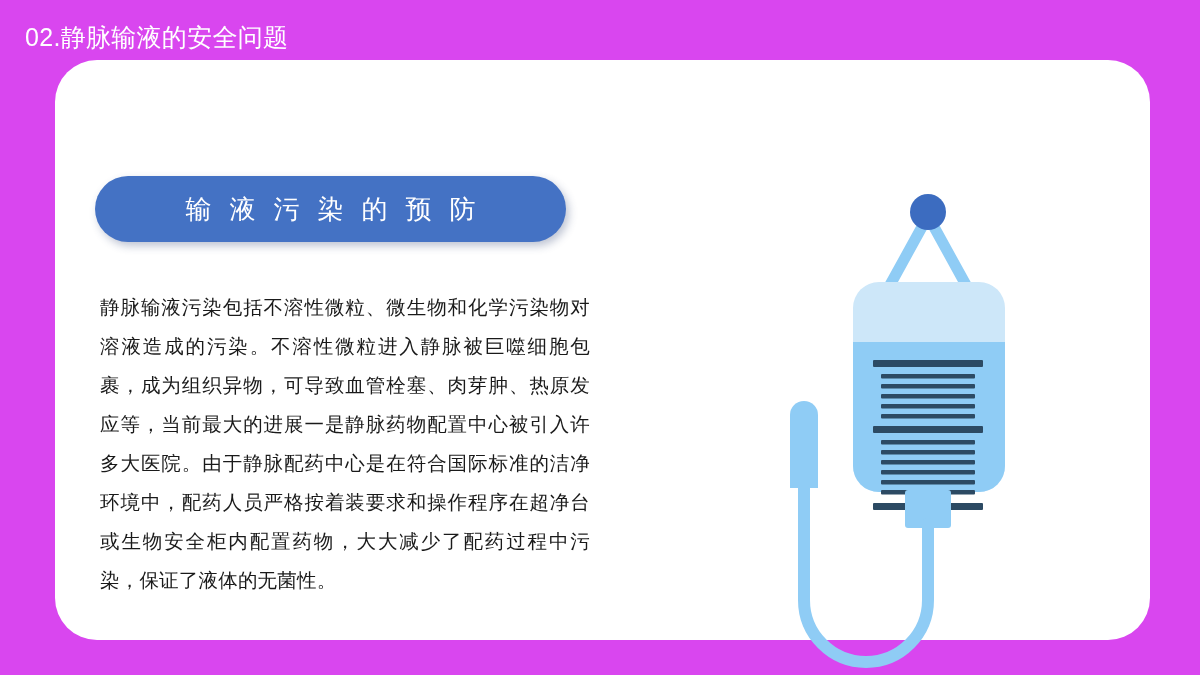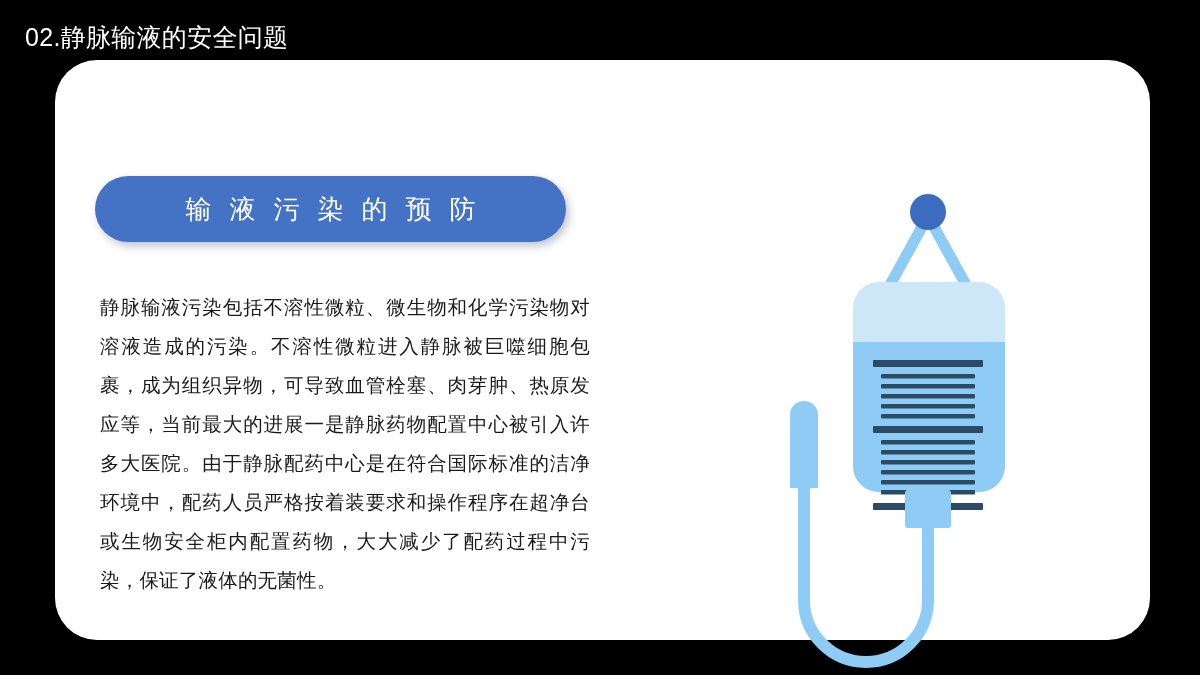--- a/index.html
+++ b/index.html
@@ -10,21 +10,21 @@
     width: 1200px;
     height: 675px;
     overflow: hidden;
     font-family: "Liberation Sans", "DejaVu Sans", sans-serif;
     background: #1E4490;
   }
   #slide {
     position: relative;
     width: 1200px;
     height: 675px;
-    background: #000000;
+    background: #d946ef;
   }
   
   #slide-header {
     position: absolute;
     left: 25px;
     top: 19px;
     height: 36px;
     line-height: 36px;
     color: #FFFFFF;
     font-size: 25px;

